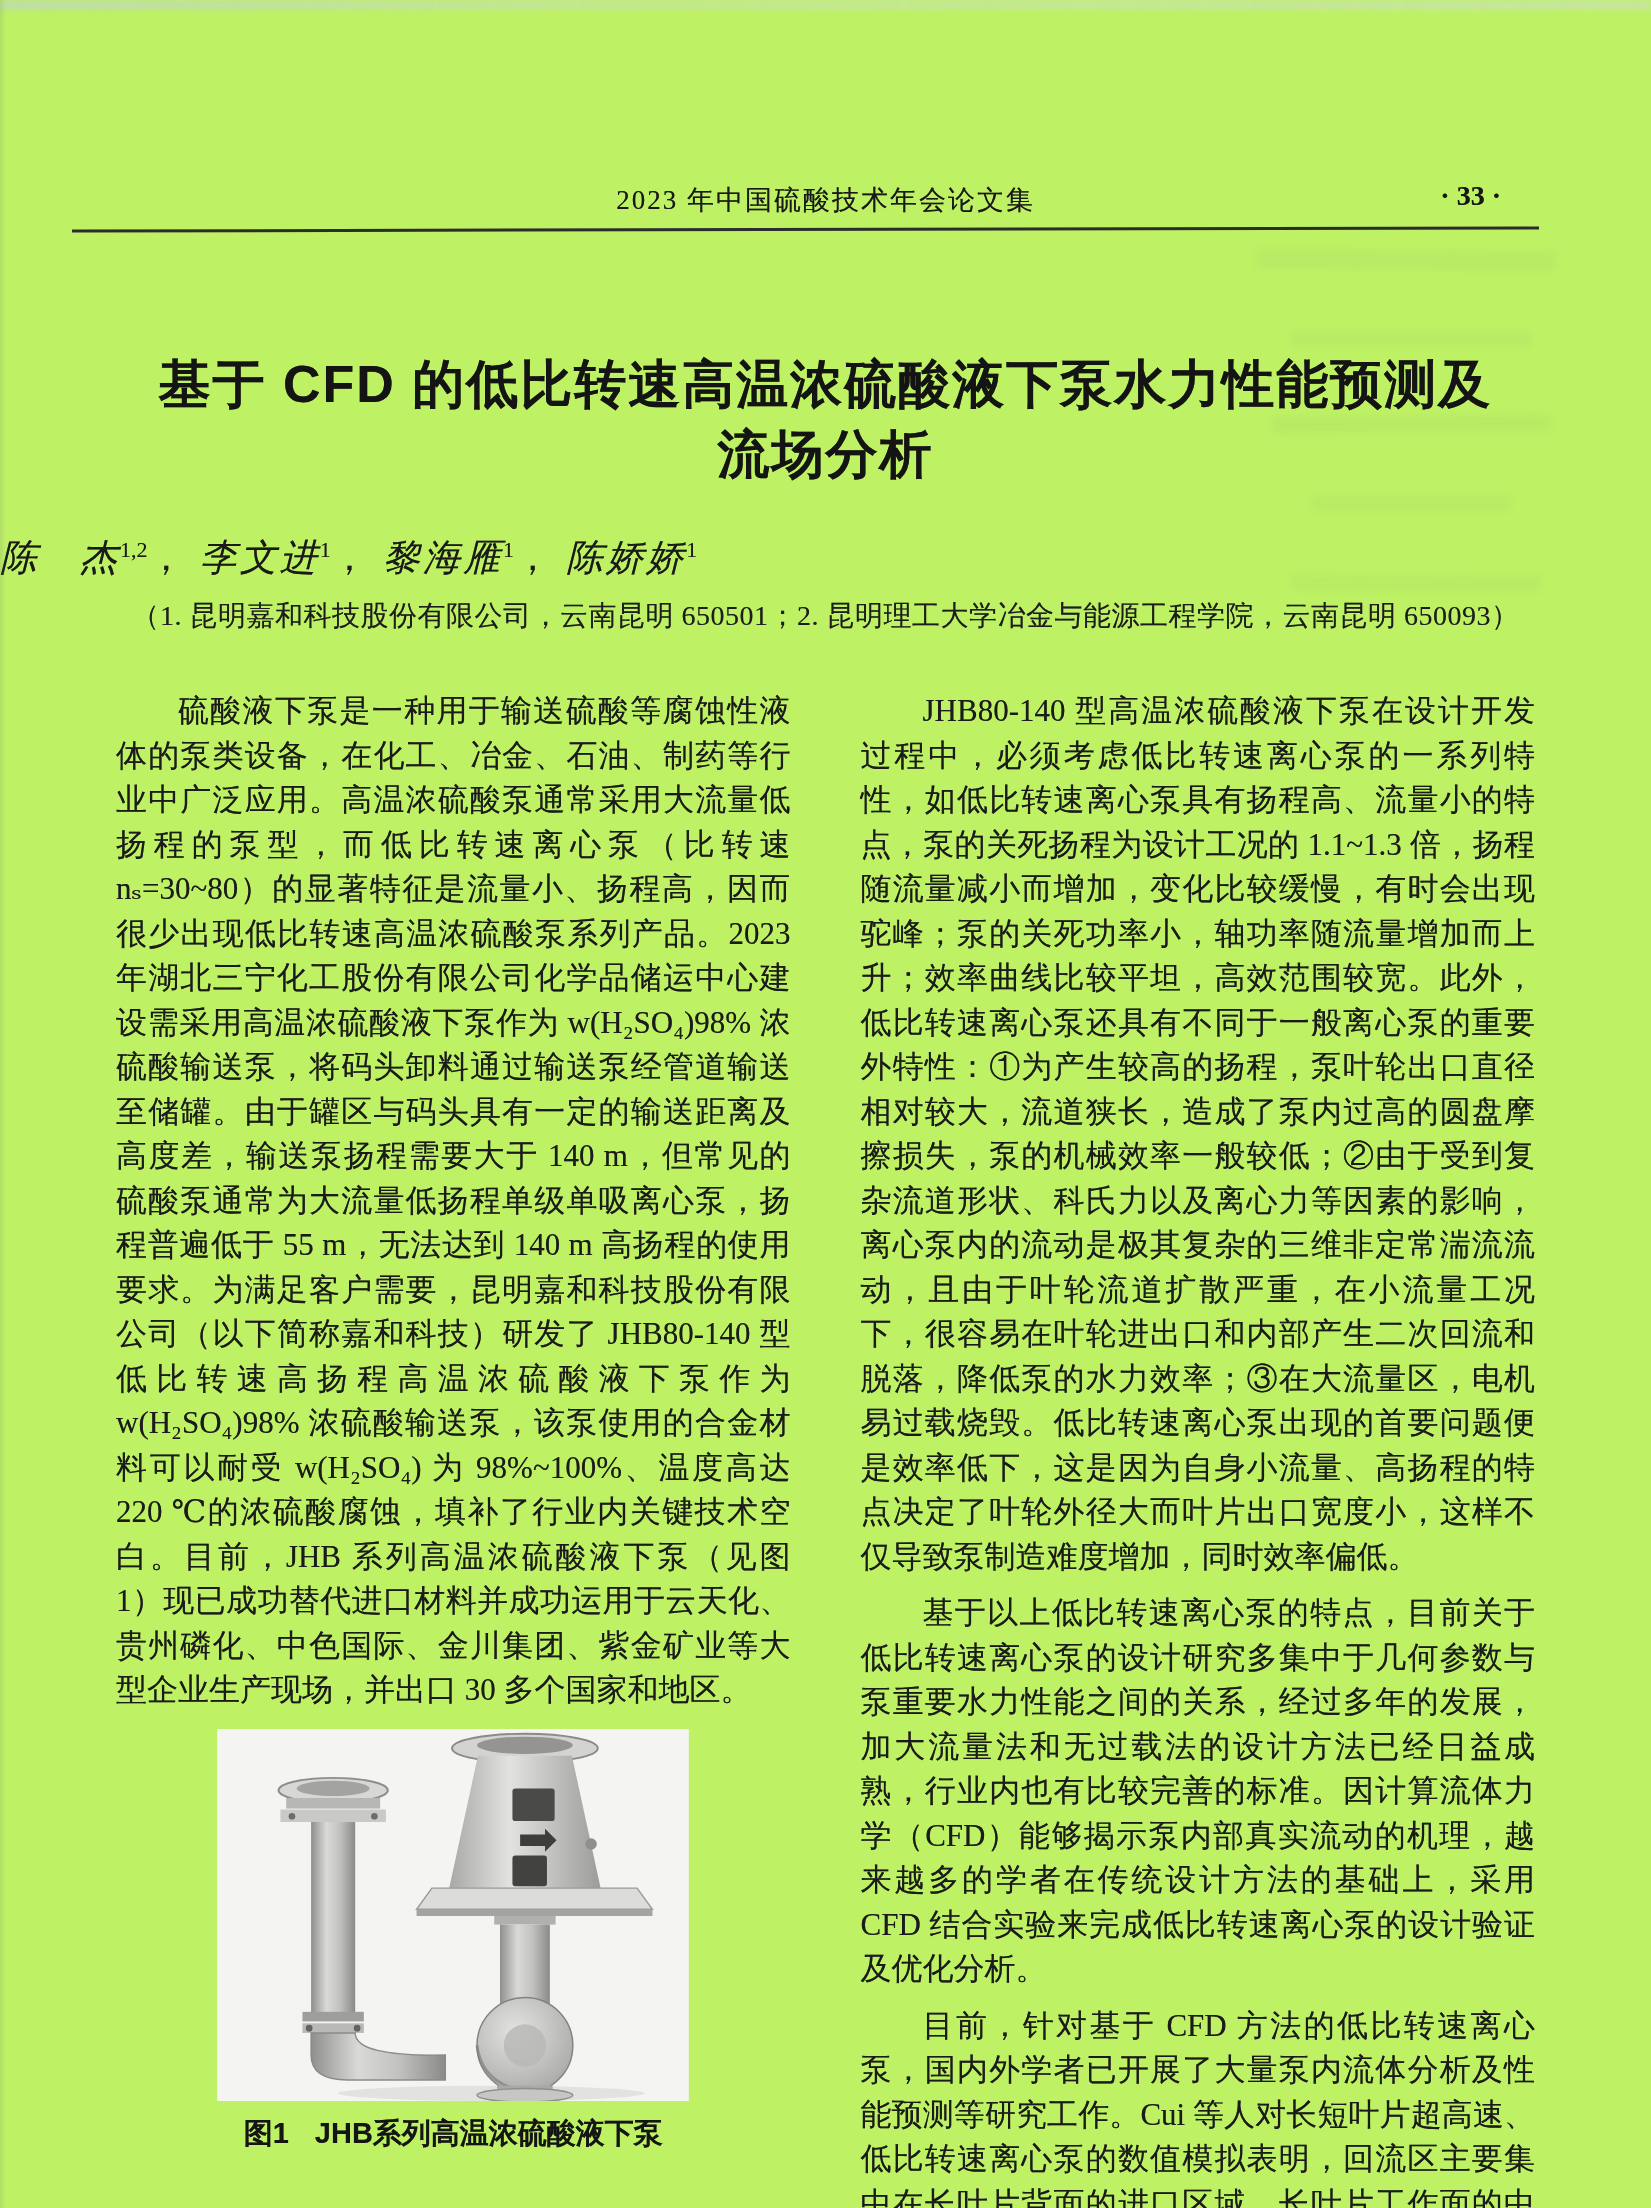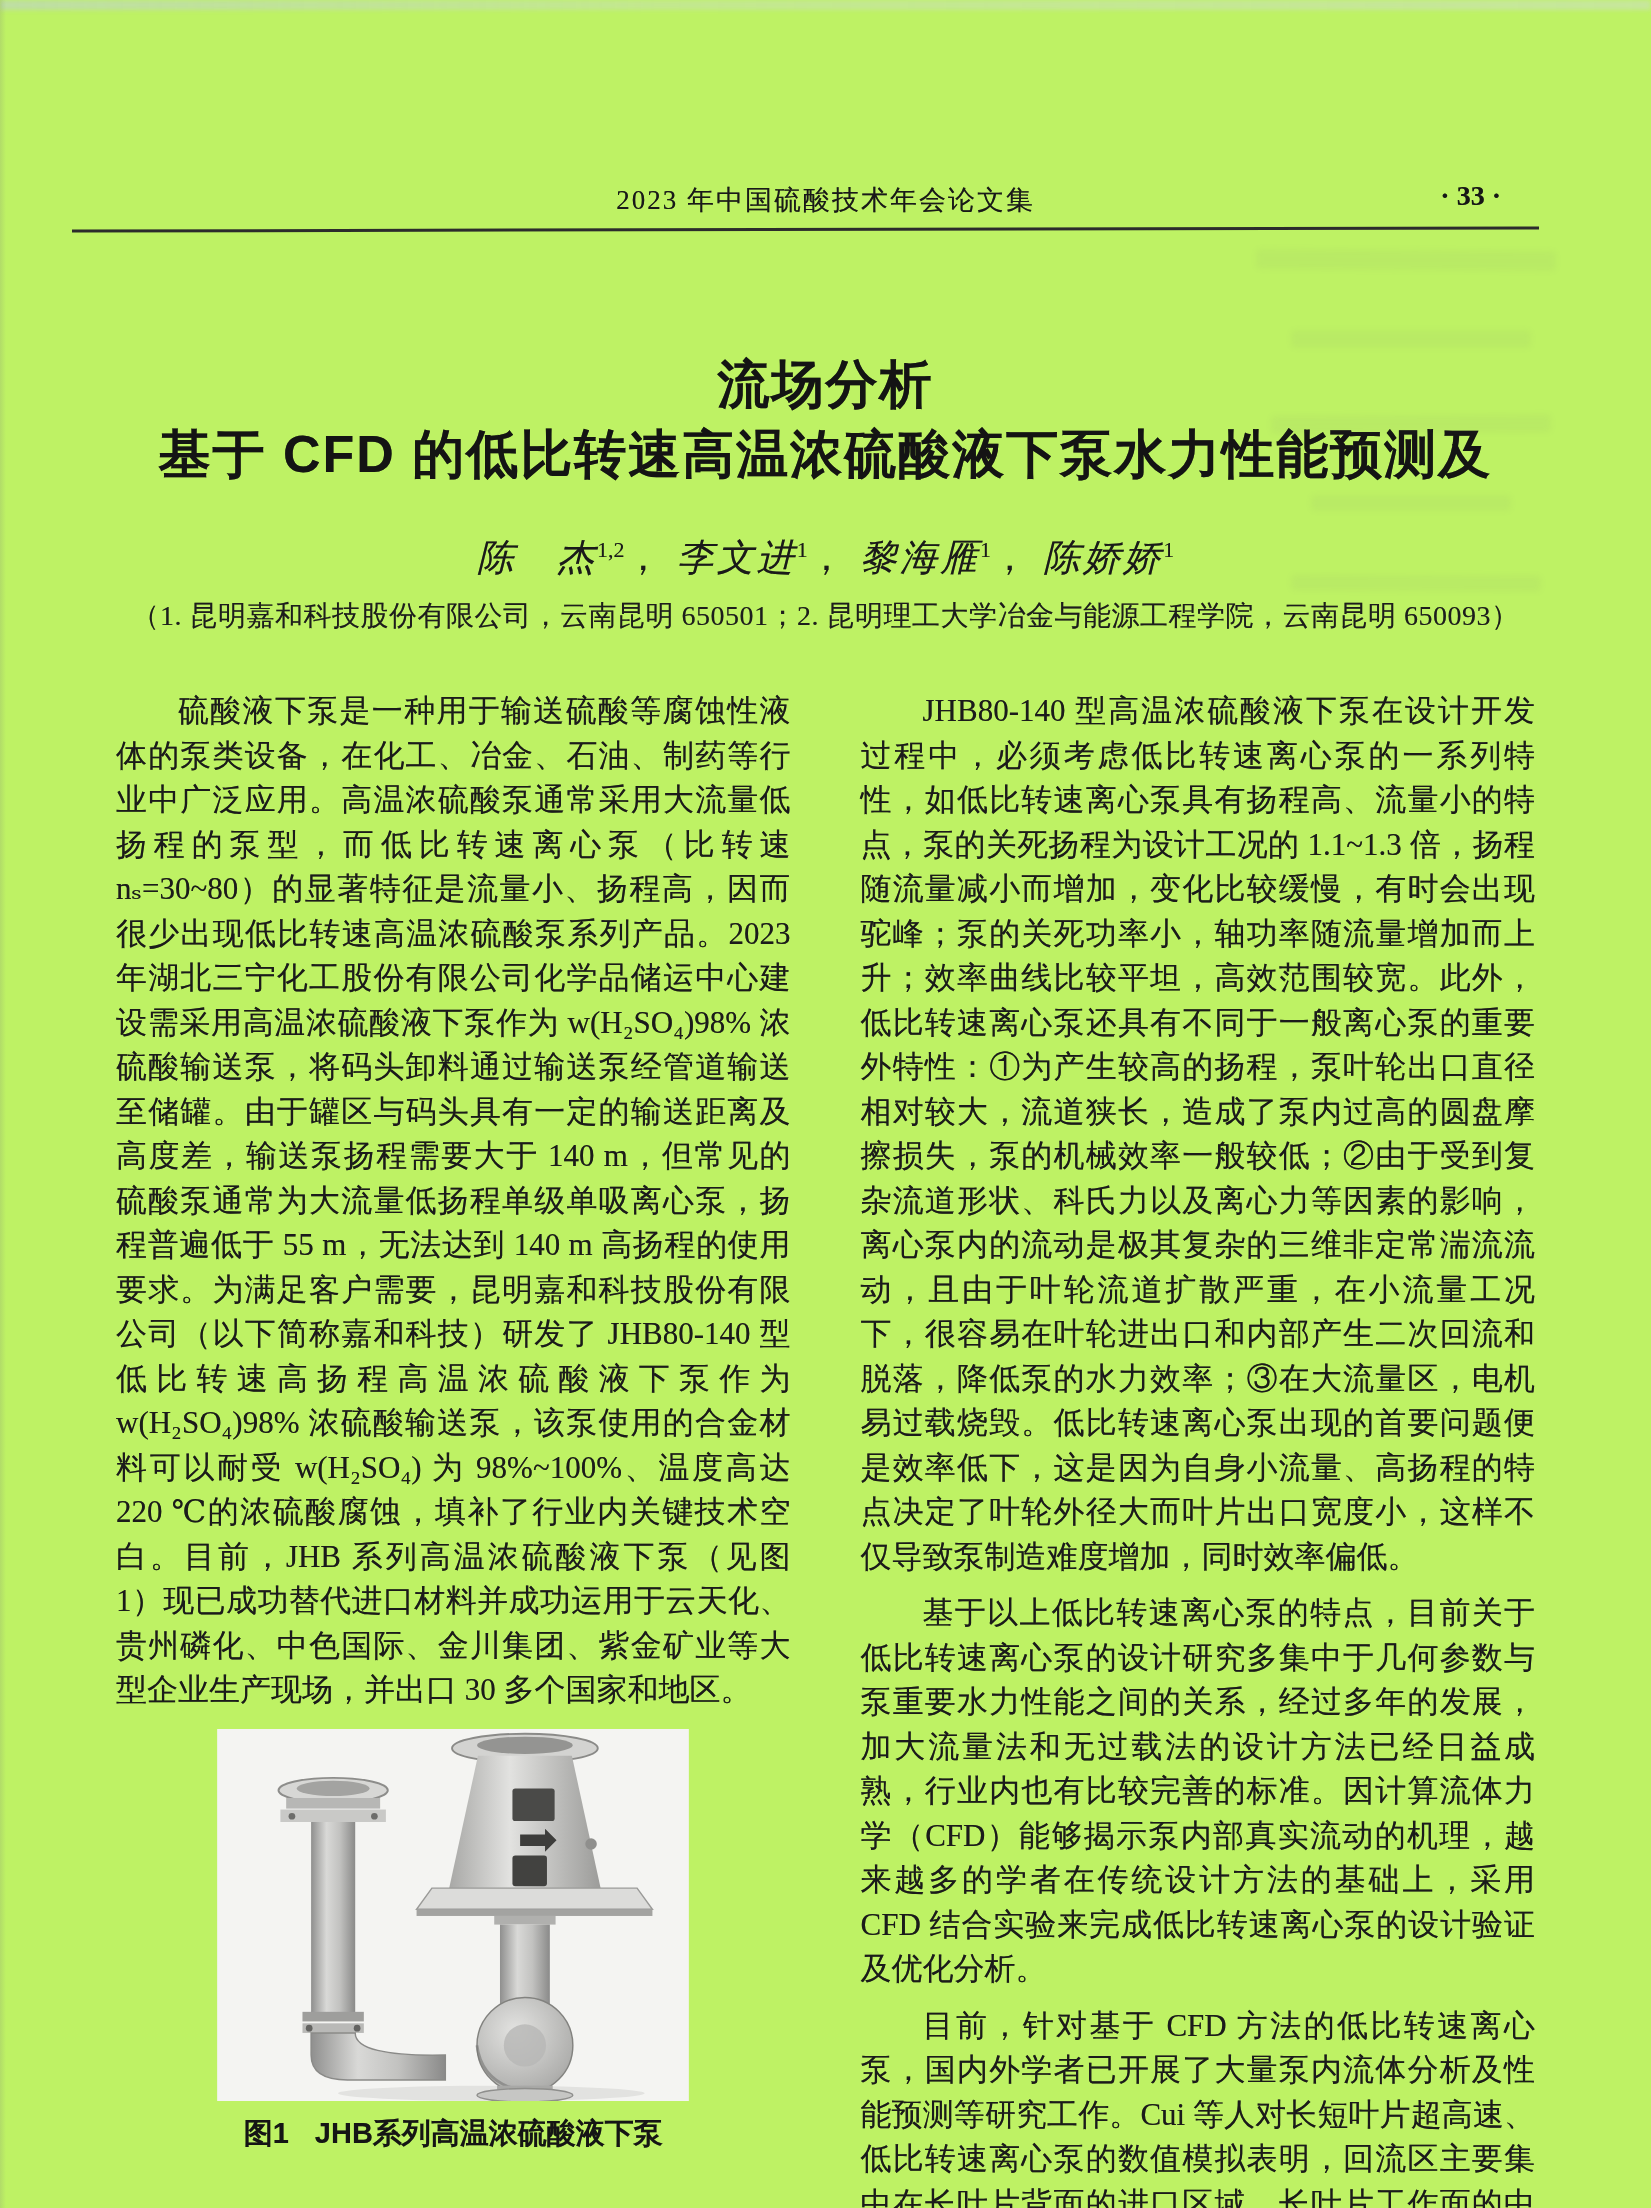--- a/index.html
+++ b/index.html
@@ -44,21 +44,21 @@
 
   .article-title{
     margin:118px 120px 0;
     text-align:center;
     font-family:"Liberation Sans","DejaVu Sans",sans-serif;
     font-size:52px;line-height:70px;font-weight:700;
     letter-spacing:2px;color:#141414;
     text-shadow:0 0 .6px rgba(0,0,0,.55);
   }
   .authors{
-    margin-top:44px;text-align:center;
+    margin-top:44px;
     font-size:37px;font-style:italic;letter-spacing:3px;color:#1a1a1a;
     text-shadow:0 0 .4px rgba(0,0,0,.45);
   }
   .authors sup{font-size:22px;font-style:normal;letter-spacing:0;}
   .authors .sep{font-style:normal;}
   .affiliation{
     margin-top:14px;text-align:center;
     font-size:28px;letter-spacing:.5px;color:#1d1d1d;
     text-shadow:0 0 .4px rgba(0,0,0,.4);
   }
@@ -100,22 +100,22 @@
   <div class="bleed b4"></div>
   <div class="bleed b5"></div>
 
   <div class="header">
     <div class="journal-title">2023 年中国硫酸技术年会论文集</div>
     <div class="page-number">· 33 ·</div>
   </div>
   <div class="rule"></div>
 
   <div class="article-title">
+    <div>基于 CFD 的低比转速高温浓硫酸液下泵水力性能预测及</div>
     <div>流场分析</div>
-    <div>基于 CFD 的低比转速高温浓硫酸液下泵水力性能预测及</div>
   </div>
 
   <div class="authors">
     <span><span>陈　杰</span><sup>1,2</sup></span><span class="sep">，</span>
     <span><span>李文进</span><sup>1</sup></span><span class="sep">，</span>
     <span><span>黎海雁</span><sup>1</sup></span><span class="sep">，</span>
     <span><span>陈娇娇</span><sup>1</sup></span>
   </div>
 
   <div class="affiliation">（1. 昆明嘉和科技股份有限公司，云南昆明 650501；2. 昆明理工大学冶金与能源工程学院，云南昆明 650093）</div>

